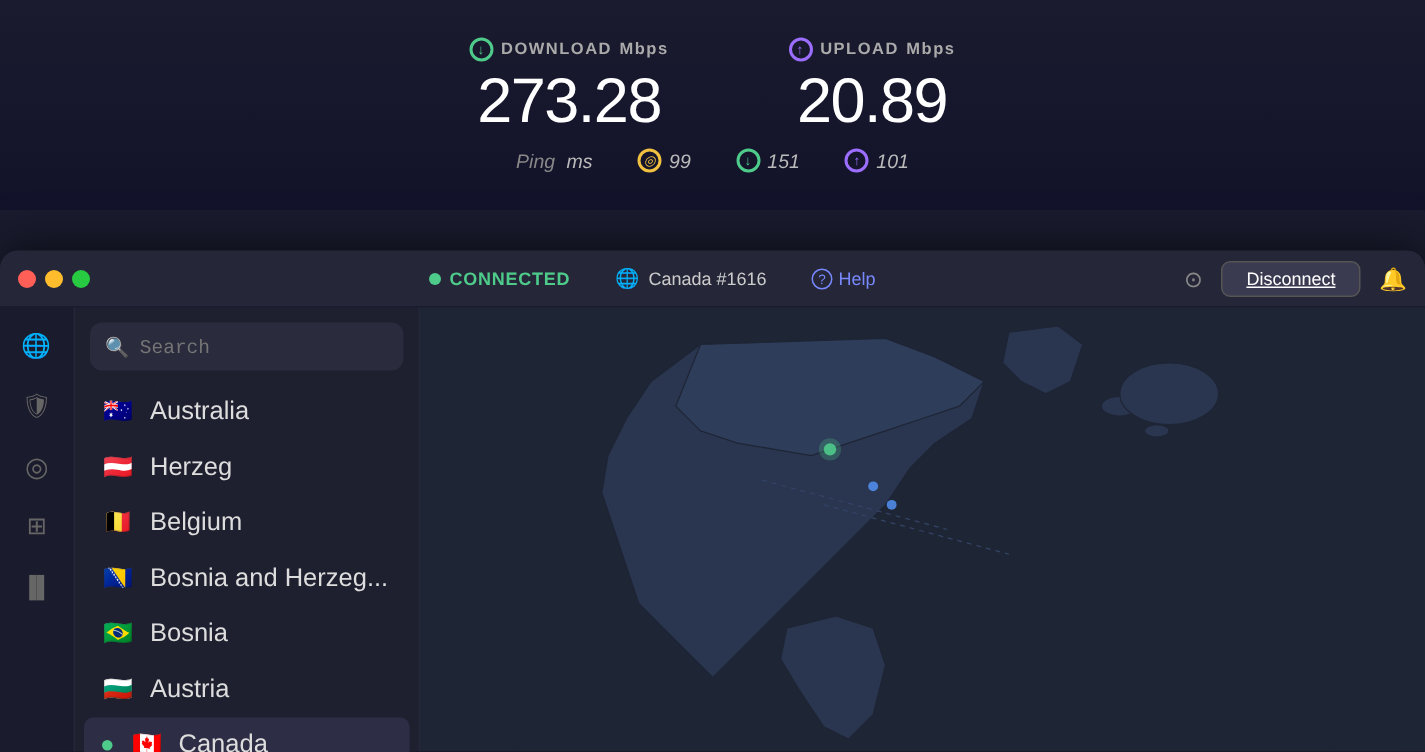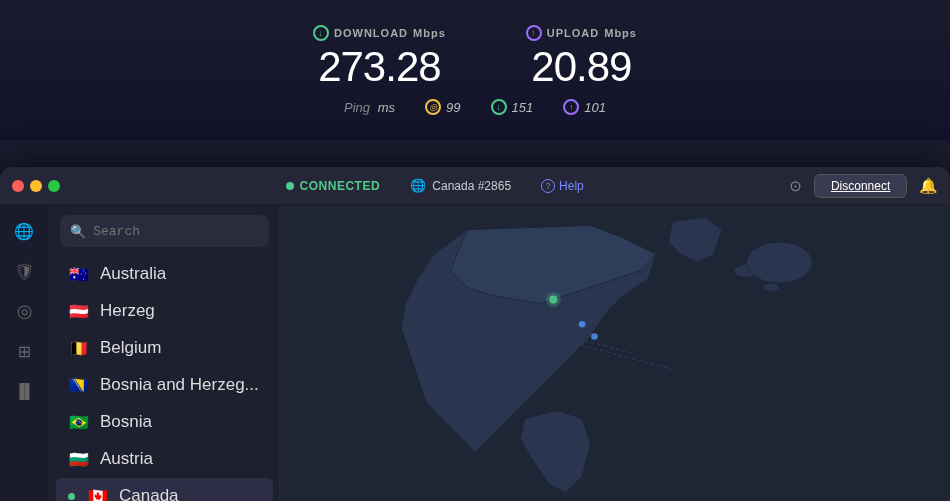--- a/index.html
+++ b/index.html
@@ -395,21 +395,21 @@
       <div class="tl tl-yellow"></div>
       <div class="tl tl-green"></div>
     </div>
     <div class="title-bar-center">
       <div class="connected-badge">
         <div class="connected-dot"></div>
         <span>CONNECTED</span>
       </div>
       <div class="server-info">
         <span class="globe-icon">🌐</span>
-        <span>Canada #2865</span>
+        <span>Canada #1616</span>
       </div>
       <div class="help-btn">
         <span style="width:14px;height:14px;border-radius:50%;border:1.5px solid #7888ff;display:inline-flex;align-items:center;justify-content:center;font-size:9px;color:#7888ff;">?</span>
         <span>Help</span>
       </div>
     </div>
     <div class="title-bar-right">
       <span class="settings-icon">⊙</span>
       <button class="disconnect-btn">Disconnect</button>
       <span class="bell-icon">🔔</span>

